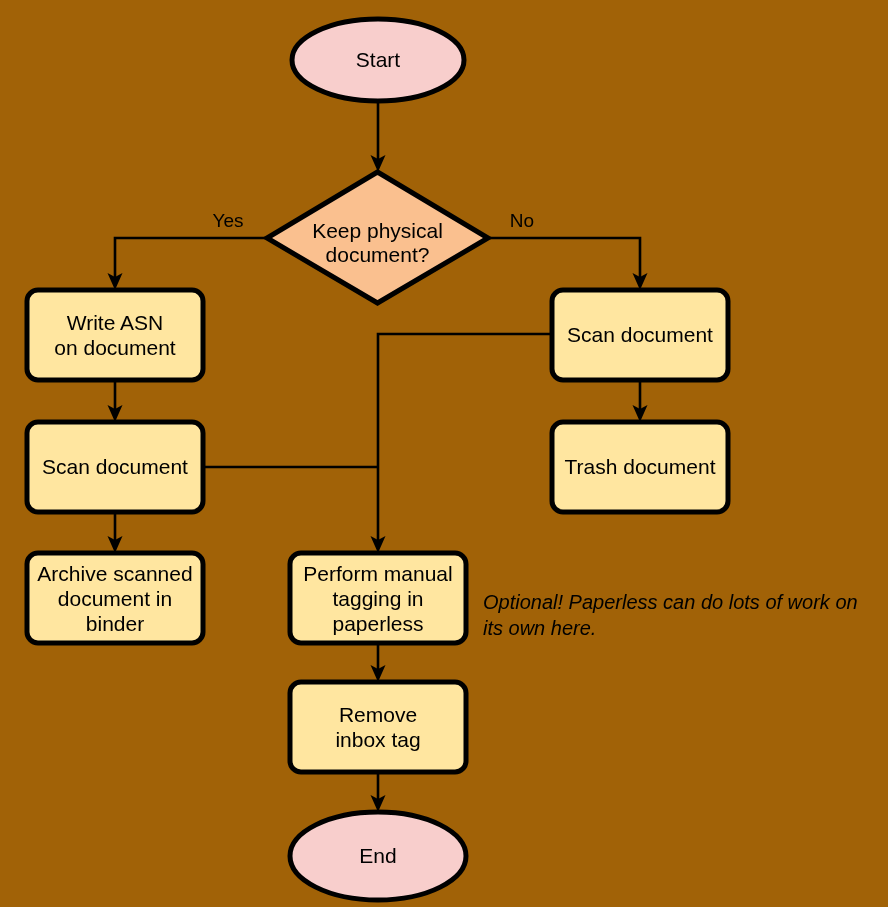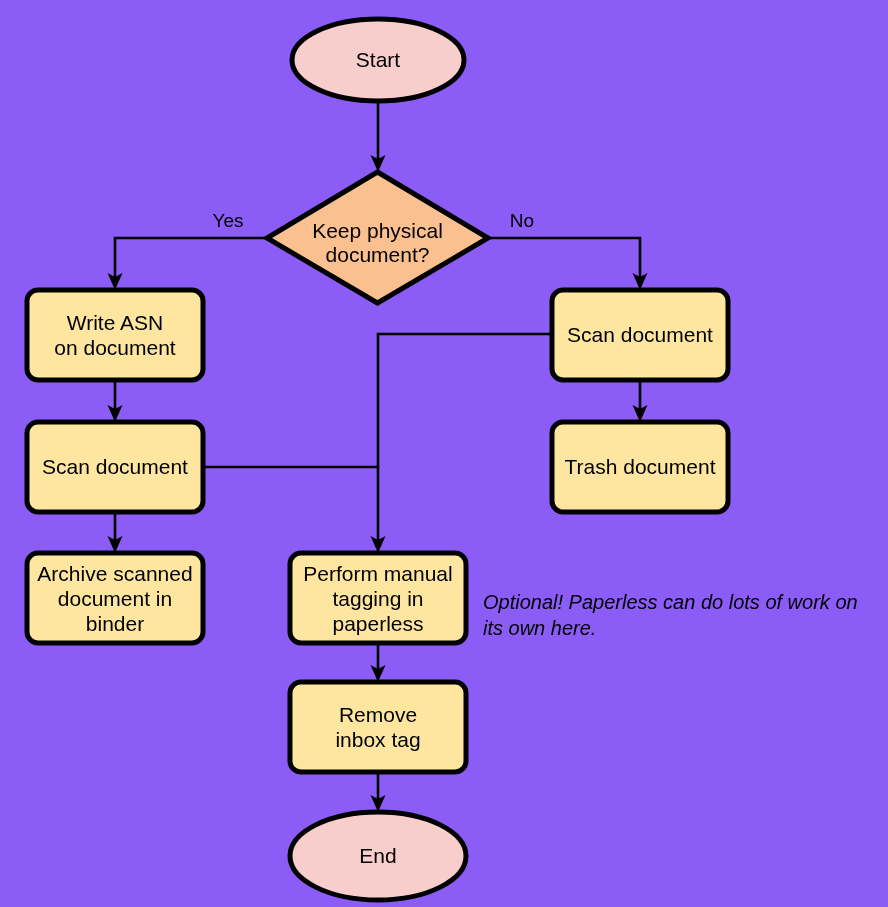--- a/index.html
+++ b/index.html
@@ -8,21 +8,21 @@
     padding: 0;
     background: #ffffff;
   }
   body {
     font-family: "Liberation Sans", sans-serif;
   }
   #flow-root {
     position: relative;
     width: 888px;
     height: 907px;
-    background: #8b5cf6;
+    background: #a16207;
     overflow: hidden;
   }
   #flow-svg {
     position: absolute;
     left: 0;
     top: 0;
     width: 888px;
     height: 907px;
     display: block;
   }

